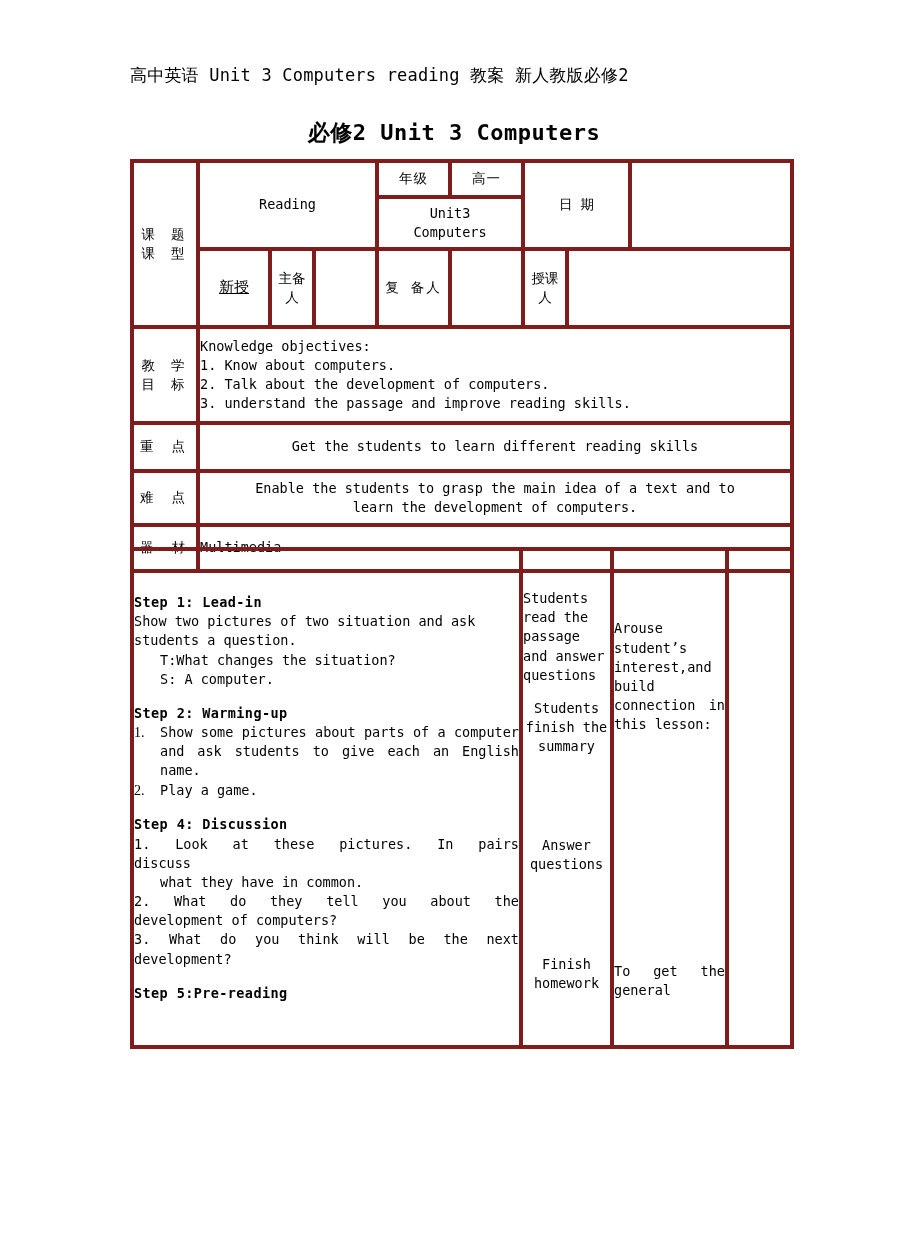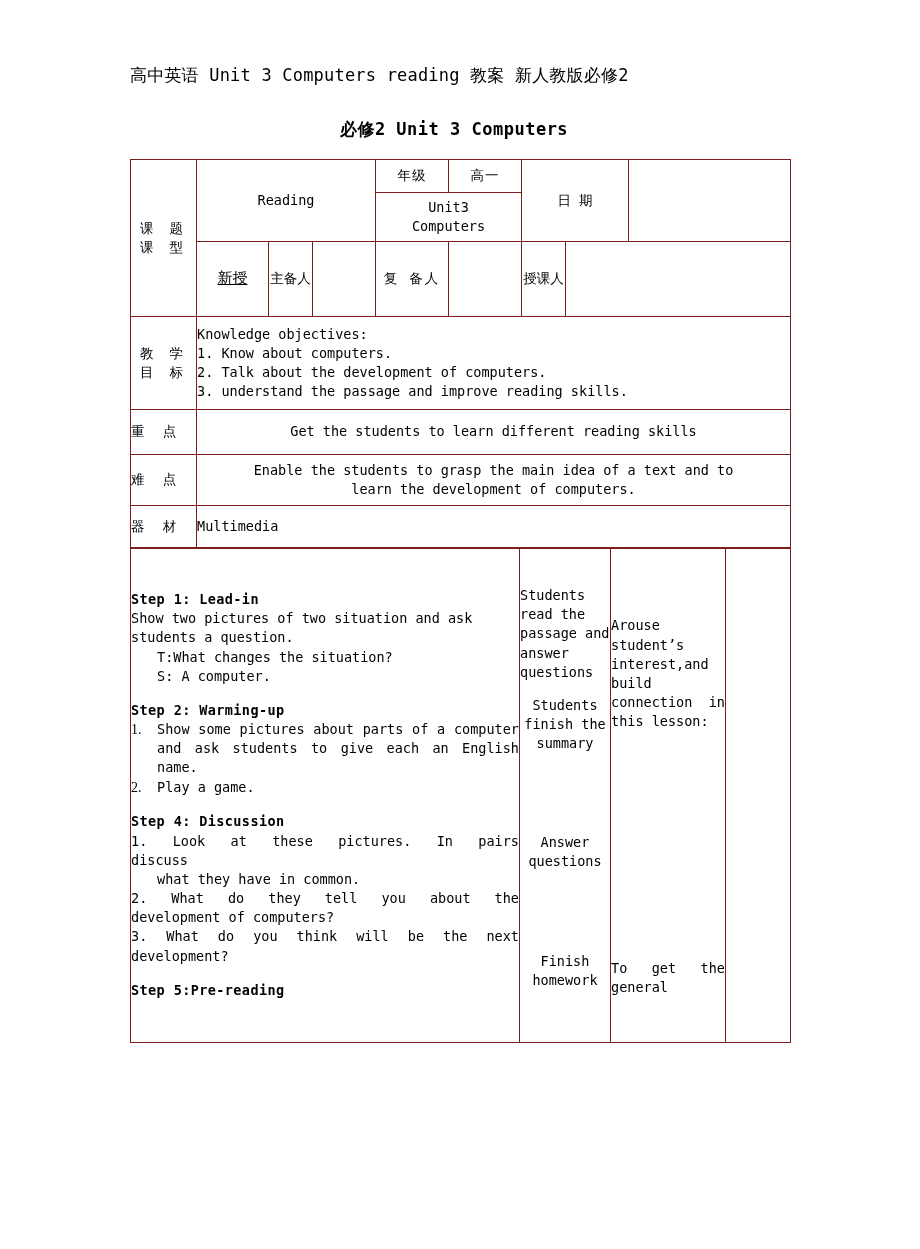--- a/index.html
+++ b/index.html
@@ -35,21 +35,21 @@
   }
 
   
   .doc-title {
     position: absolute;
     left: 0;
     top: 118px;
     width: 908px;
     text-align: center;
     font-family: "DejaVu Sans Mono", monospace;
-    font-size: 17px;
+    font-size: 22px;
     font-weight: bold;
     letter-spacing: 0.5px;
   }
 
   
   .watermark {
     position: absolute;
     left: 206px;
     top: 556px;
     width: 610px;
@@ -66,33 +66,34 @@
   .tbl {
     position: absolute;
     left: 130px;
     border-collapse: collapse;
     table-layout: fixed;
     width: 660px;
     z-index: 2;
     background: transparent;
   }
   .tbl td {
-    border: 1px solid #7f1d1d;
+    border: 4px solid #7f1d1d;
     padding: 0;
     vertical-align: middle;
     font-family: "DejaVu Sans Mono", monospace;
     font-size: 13.5px;
     line-height: 1.42;
     background: transparent;
   }
 
   #table-top { top: 159px; }
   #table-body { top: 547px; }
 
   .lbl-cn {
+    text-align: center;
     font-family: "Liberation Serif", "DejaVu Serif", serif;
     font-size: 15px;
     letter-spacing: 5px;
     padding-left: 5px;
     white-space: nowrap;
     margin-left: 23px;
   }
   .lbl-cn-stack {
     text-align: center;
     font-family: "Liberation Serif", "DejaVu Serif", serif;

